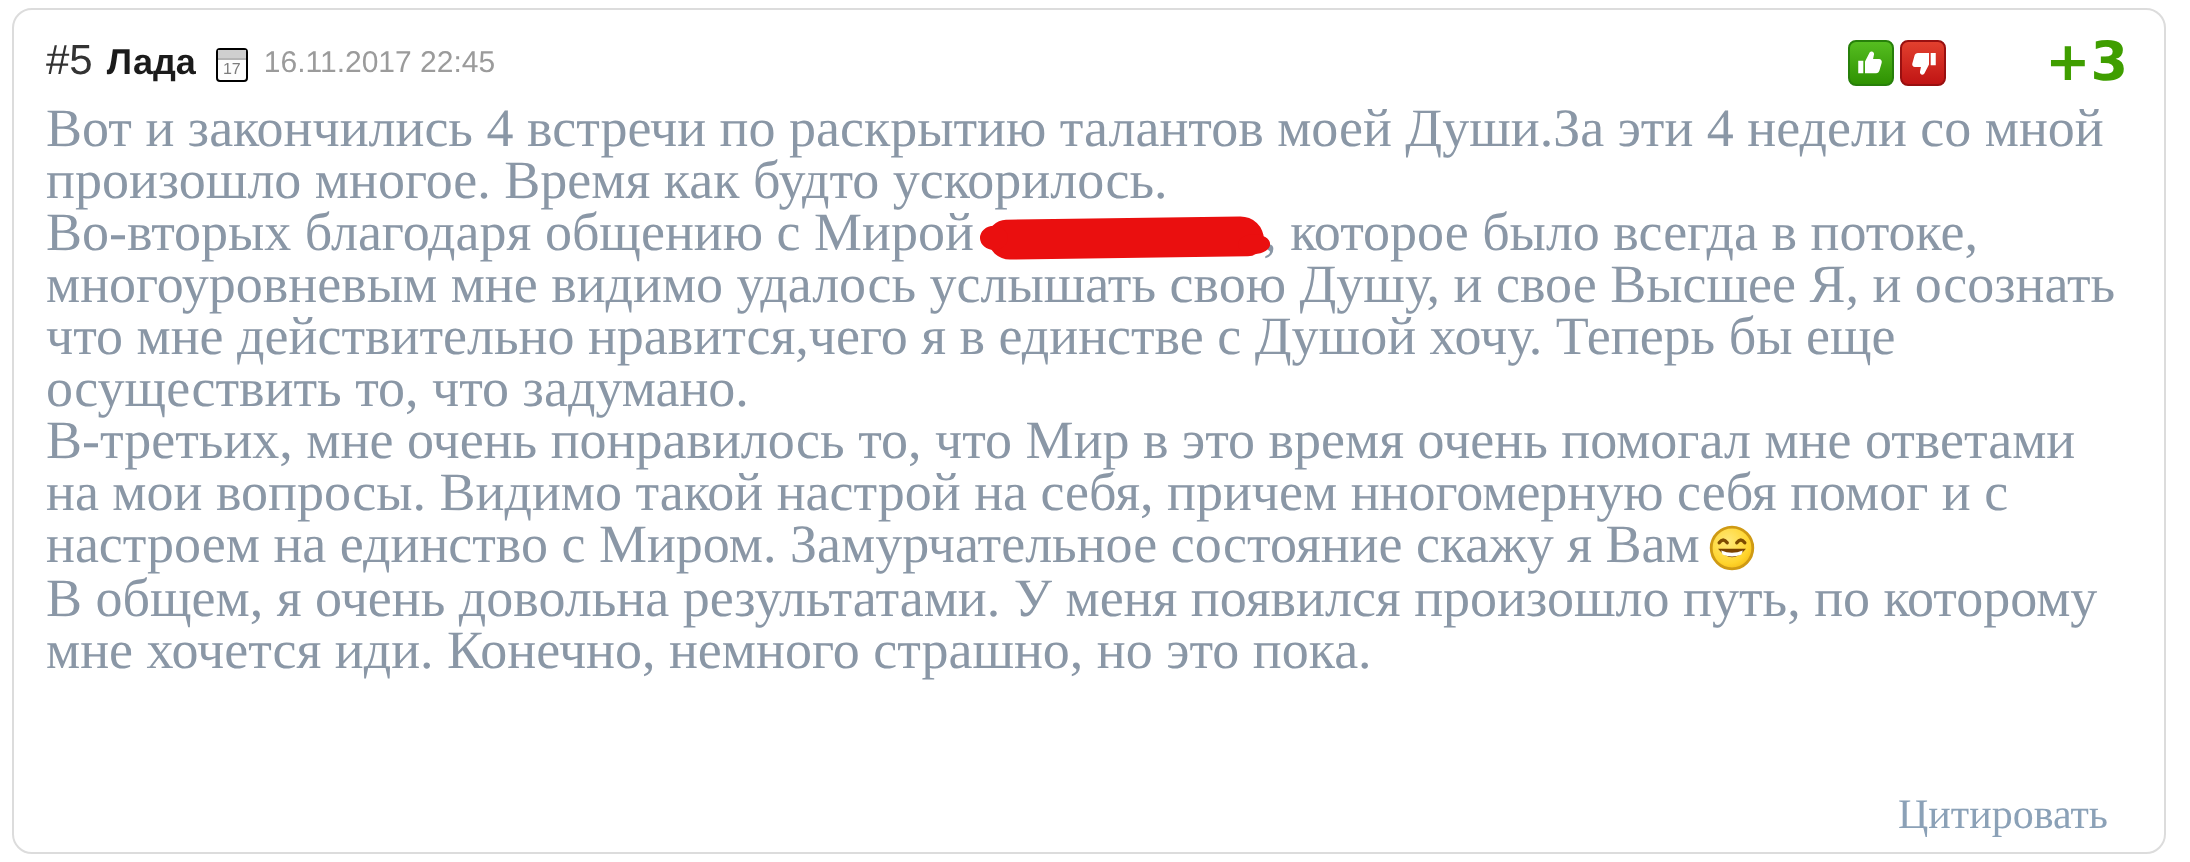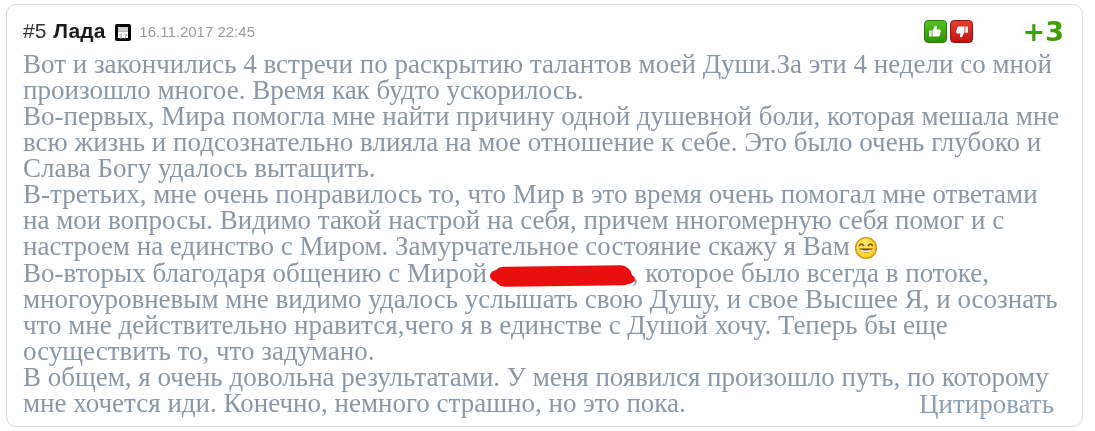--- a/index.html
+++ b/index.html
@@ -12,23 +12,23 @@
   body{width:1095px;height:431px;font-family:"Liberation Sans",sans-serif;overflow:hidden;}
 
   .card{
     position:absolute;left:6px;top:4px;width:1077px;height:423px;
     background:#fff;border:1px solid var(--card-border);border-radius:10px;
     padding:10px 18px 8px 16px;overflow:hidden;
   }
 
   .hdr{display:flex;align-items:center;height:32px;}
   .post-num{font-size:21px;color:#333;}
-  .author{font-size:21px;font-weight:bold;color:#1b1b1b;margin-left:7px;}
+  .author{font-size:18px;font-weight:bold;color:#1b1b1b;margin-left:7px;}
   .cal{position:relative;width:16px;height:17px;margin:2px 6px 0 10px;
-       border:3px solid #000000;border-radius:2px;background:#fdfdfd;display:inline-block;}
+       border:1px solid #000000;border-radius:2px;background:#fdfdfd;display:inline-block;}
   .cal::before{content:"";position:absolute;left:0;top:0;right:0;height:4px;
        background:#cfcfcf;border-bottom:1px solid #b5b5b5;}
   .cal-num{position:absolute;left:0;right:0;top:5px;text-align:center;
        font-size:8px;line-height:10px;color:#7c7c7c;}
   .date{color:var(--date-gray);font-size:15px;margin-left:2px;}
 
   .hdr-right{margin-left:auto;display:flex;align-items:center;}
   .vote{width:23px;height:23px;border-radius:4px;display:flex;align-items:center;
         justify-content:center;cursor:pointer;padding:0;}
   .vote.up{background:linear-gradient(#55bd20,var(--vote-up-green));border:1px solid #27800a;}
@@ -48,21 +48,21 @@
           transform:rotate(-0.8deg);position:relative;}
   .redact::before{content:"";position:absolute;left:-4px;top:3px;width:14px;height:12px;
           background:var(--redaction-red);border-radius:50%;}
   .redact::after{content:"";position:absolute;right:-3px;bottom:1px;width:16px;height:10px;
           background:var(--redaction-red);border-radius:50%;}
 
   .smiley{display:inline-block;vertical-align:-5px;margin-left:4px;}
 
   .quote{position:absolute;right:28px;bottom:6px;
          font-family:"Liberation Serif","DejaVu Serif",serif;
-         font-size:27px;color:var(--quote-link);text-decoration:none;cursor:pointer;}
+         font-size:21px;color:var(--quote-link);text-decoration:none;cursor:pointer;}
 </style>
 </head>
 <body>
 
 <div class="card">
 
   <div class="hdr">
     <span class="post-num">#5</span>
     <span class="author">Лада</span>
     <span class="cal">
@@ -80,33 +80,32 @@
         <svg width="15" height="15" viewBox="0 0 16 16">
           <path fill="#fff" d="M1.2 6.8h2.7v6.6H1.2z M4.8 13.4V7.2l2.4-4.7c.2-.4.6-.7 1.1-.7.9 0 1.5.8 1.3 1.7L9.1 5.9h3.2c1 0 1.7 1 1.4 1.9l-1.2 4.2c-.2.8-.9 1.4-1.8 1.4H4.8z"></path>
         </svg>
       </button>
       <span class="rating">+3</span>
     </span>
   </div>
 
   <div class="body">
       <p>Вот и закончились 4 встречи по раскрытию талантов моей Души.За эти 4 недели со мной произошло многое. Время как будто ускорилось.</p>
-      <p>Во-первых, Мира помогла мне найти причину одной душевной боли, которая мешала мне всю жизнь и подсознательно влияла на мое отношение к себе. Это было очень глубоко и Слава Богу удалось вытащить.</p>
+      <p>Во-вторых благодаря общению с Мирой <span class="redact" style="width: 138px;"></span>, которое было всегда в потоке, многоуровневым мне видимо удалось услышать свою Душу, и свое Высшее Я, и осознать что мне действительно нравится,чего я в единстве с Душой хочу. Теперь бы еще осуществить то, что задумано.</p>
       <p>В-третьих, мне очень понравилось то, что Мир в это время очень помогал мне ответами на мои вопросы. Видимо такой настрой на себя, причем нногомерную себя помог и с настроем на единство с Миром. Замурчательное состояние скажу я Вам<svg class="smiley" width="24" height="24" viewBox="0 0 24 24">
     <defs>
       <radialGradient id="smg" cx="40%" cy="35%" r="75%">
         <stop offset="0%" stop-color="#ffe97a"></stop>
         <stop offset="70%" stop-color="#ffd42c"></stop>
         <stop offset="100%" stop-color="#f2b70e"></stop>
       </radialGradient>
     </defs>
     <circle cx="12" cy="12" r="10.4" fill="url(#smg)" stroke="#cf9a14" stroke-width="1.4"></circle>
     <path d="M5.6 9.4 Q7.6 6.6 9.6 9.4" stroke="#7d4b00" stroke-width="1.7" fill="none" stroke-linecap="round"></path>
     <path d="M14.4 9.4 Q16.4 6.6 18.4 9.4" stroke="#7d4b00" stroke-width="1.7" fill="none" stroke-linecap="round"></path>
     <path d="M5 12.4 Q12 20.8 19 12.4 Z" fill="#7a4200"></path>
     <path d="M6.6 13.2 q5.4 2.4 10.8 0 l-0.7 2.1 q-4.7 1.9 -9.4 0 Z" fill="#ffffff"></path>
   </svg></p>
-      <p>Во-вторых благодаря общению с Мирой <span class="redact" style="width: 138px;"></span>, которое было всегда в потоке, многоуровневым мне видимо удалось услышать свою Душу, и свое Высшее Я, и осознать что мне действительно нравится,чего я в единстве с Душой хочу. Теперь бы еще осуществить то, что задумано.</p>
       <p>В общем, я очень довольна результатами. У меня появился произошло путь, по которому мне хочется иди. Конечно, немного страшно, но это пока.</p>
     </div>
 
   <a class="quote">Цитировать</a>
 </div>
 
 </body></html>

